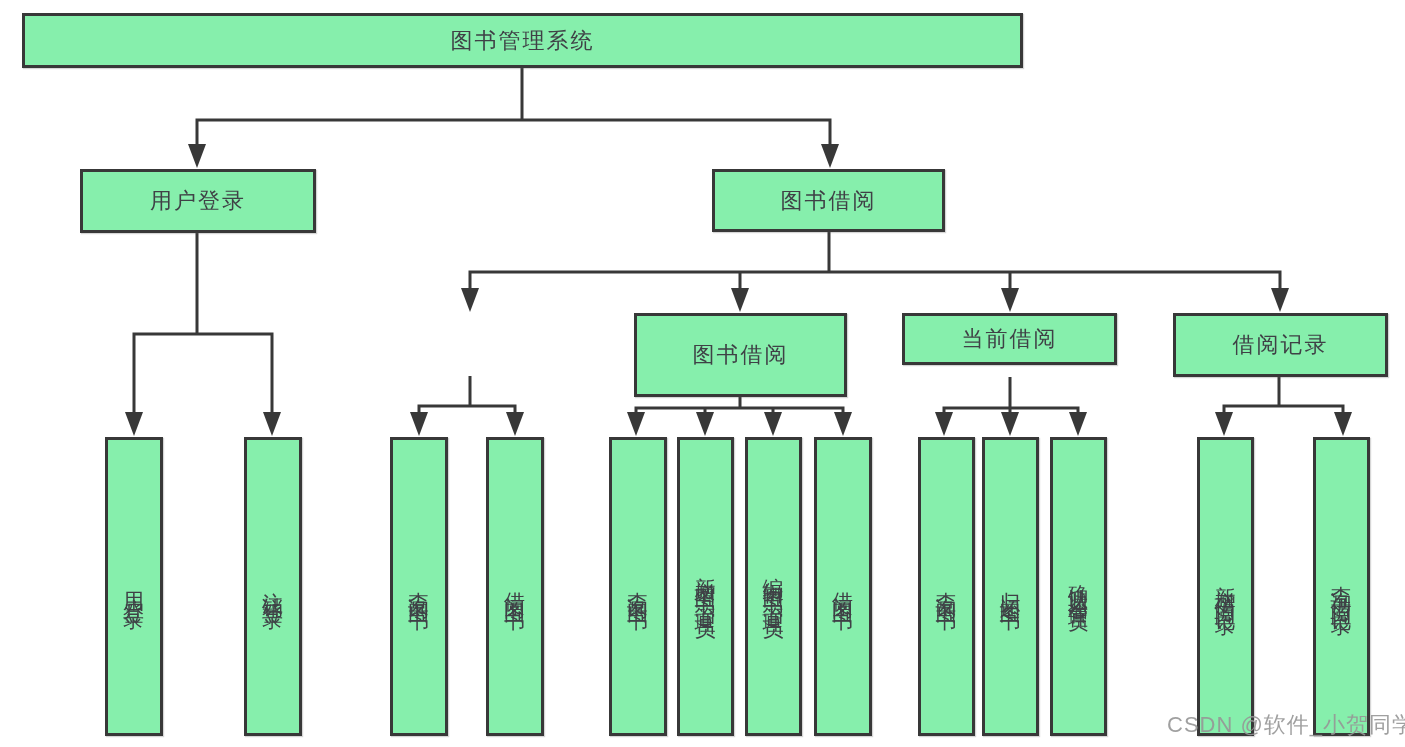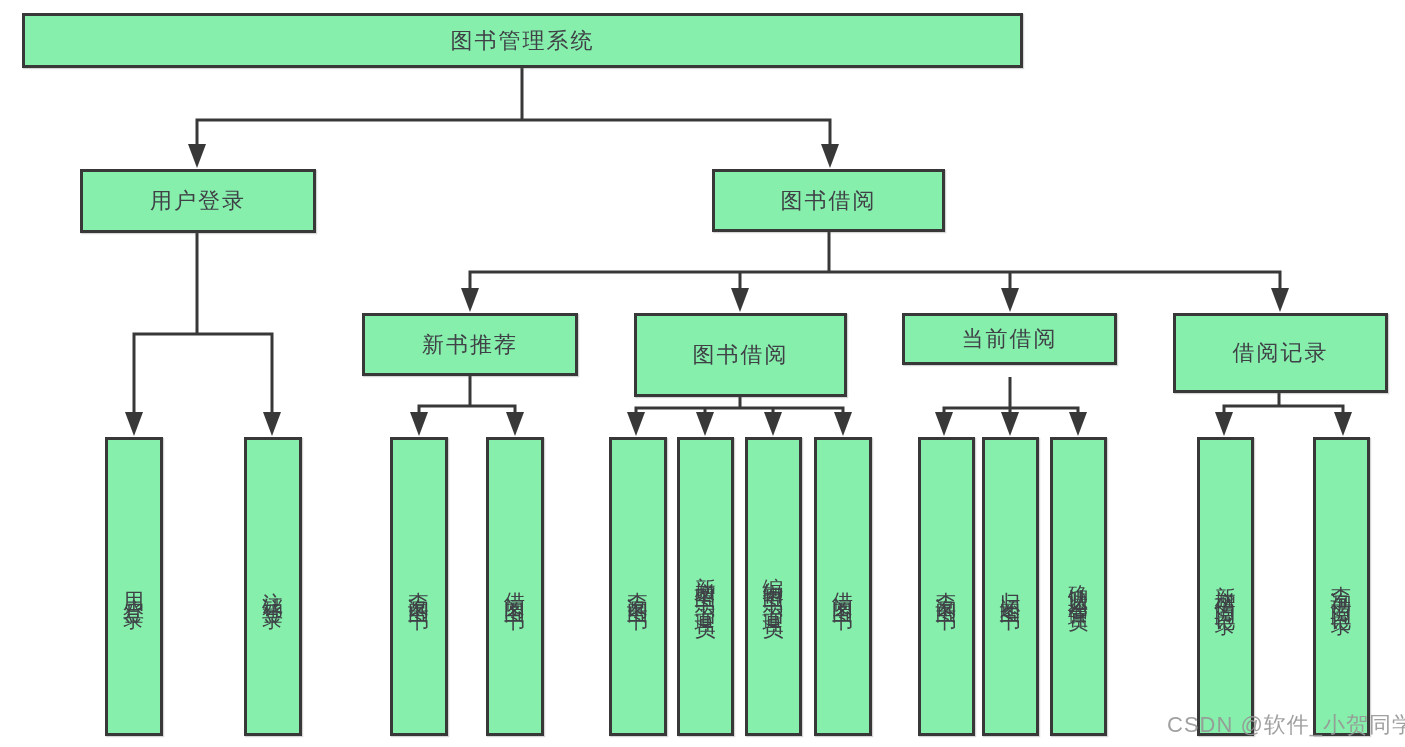--- a/index.html
+++ b/index.html
@@ -116,30 +116,27 @@
     <span class="h-label">图书管理系统</span>
   </div>
 
   <div class="box" style="left:80px; top:169px; width:236px; height:64px;">
     <span class="h-label">用户登录</span>
   </div>
   <div class="box" style="left:712px; top:169px; width:233px; height:63px;">
     <span class="h-label">图书借阅</span>
   </div>
 
-  <div class="box" style="left:362px; top:313px; width:216px; height:63px;">
-    <span class="h-label">新书推荐</span>
-  </div>
   <div class="box" style="left:634px; top:313px; width:213px; height:84px;">
     <span class="h-label">图书借阅</span>
   </div>
   <div class="box" style="left:902px; top:313px; width:215px; height:52px;">
     <span class="h-label">当前借阅</span>
   </div>
-  <div class="box" style="left:1173px; top:313px; width:215px; height:80px;">
+  <div class="box" style="left:1173px; top:313px; width:215px; height:64px;">
     <span class="h-label">借阅记录</span>
   </div>
 
   <div class="box" style="left:105px; top:437px; width:58px; height:299px;">
     <span class="v-text">用户登录</span>
   </div>
   <div class="box" style="left:244px; top:437px; width:58px; height:299px;">
     <span class="v-text">注销登录</span>
   </div>
 

